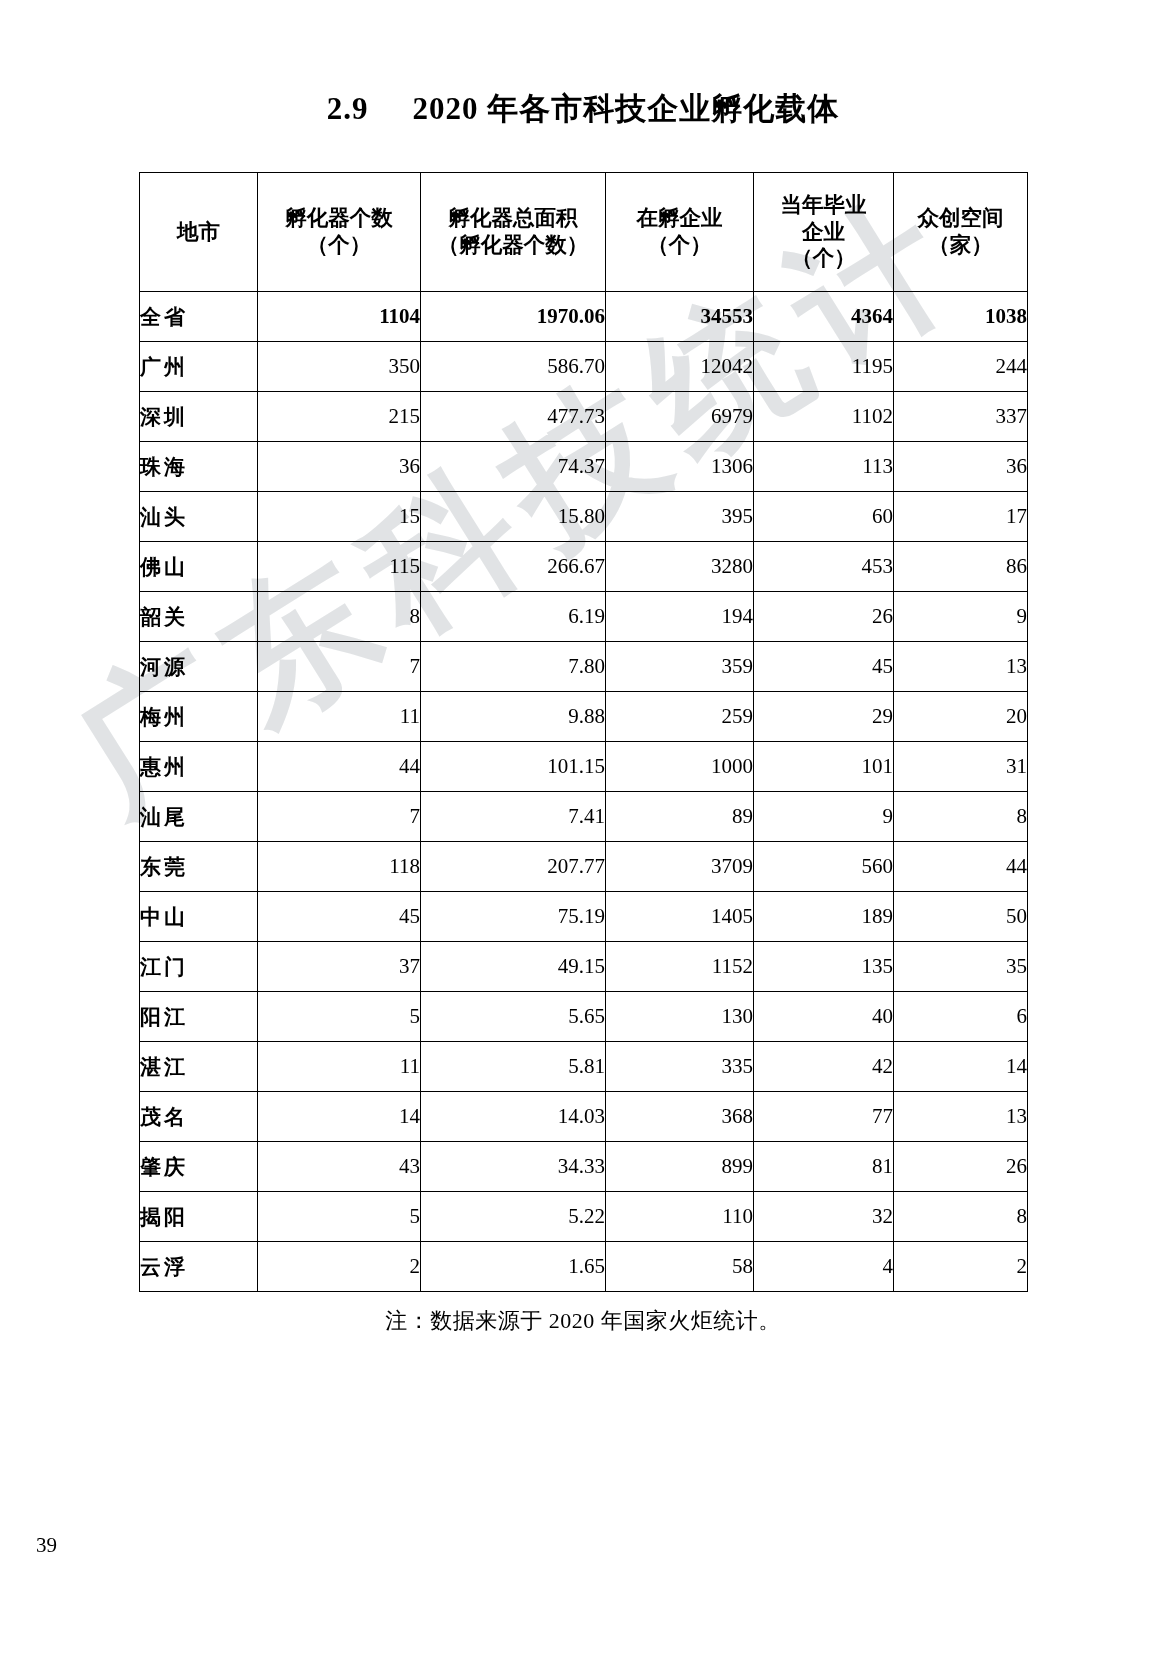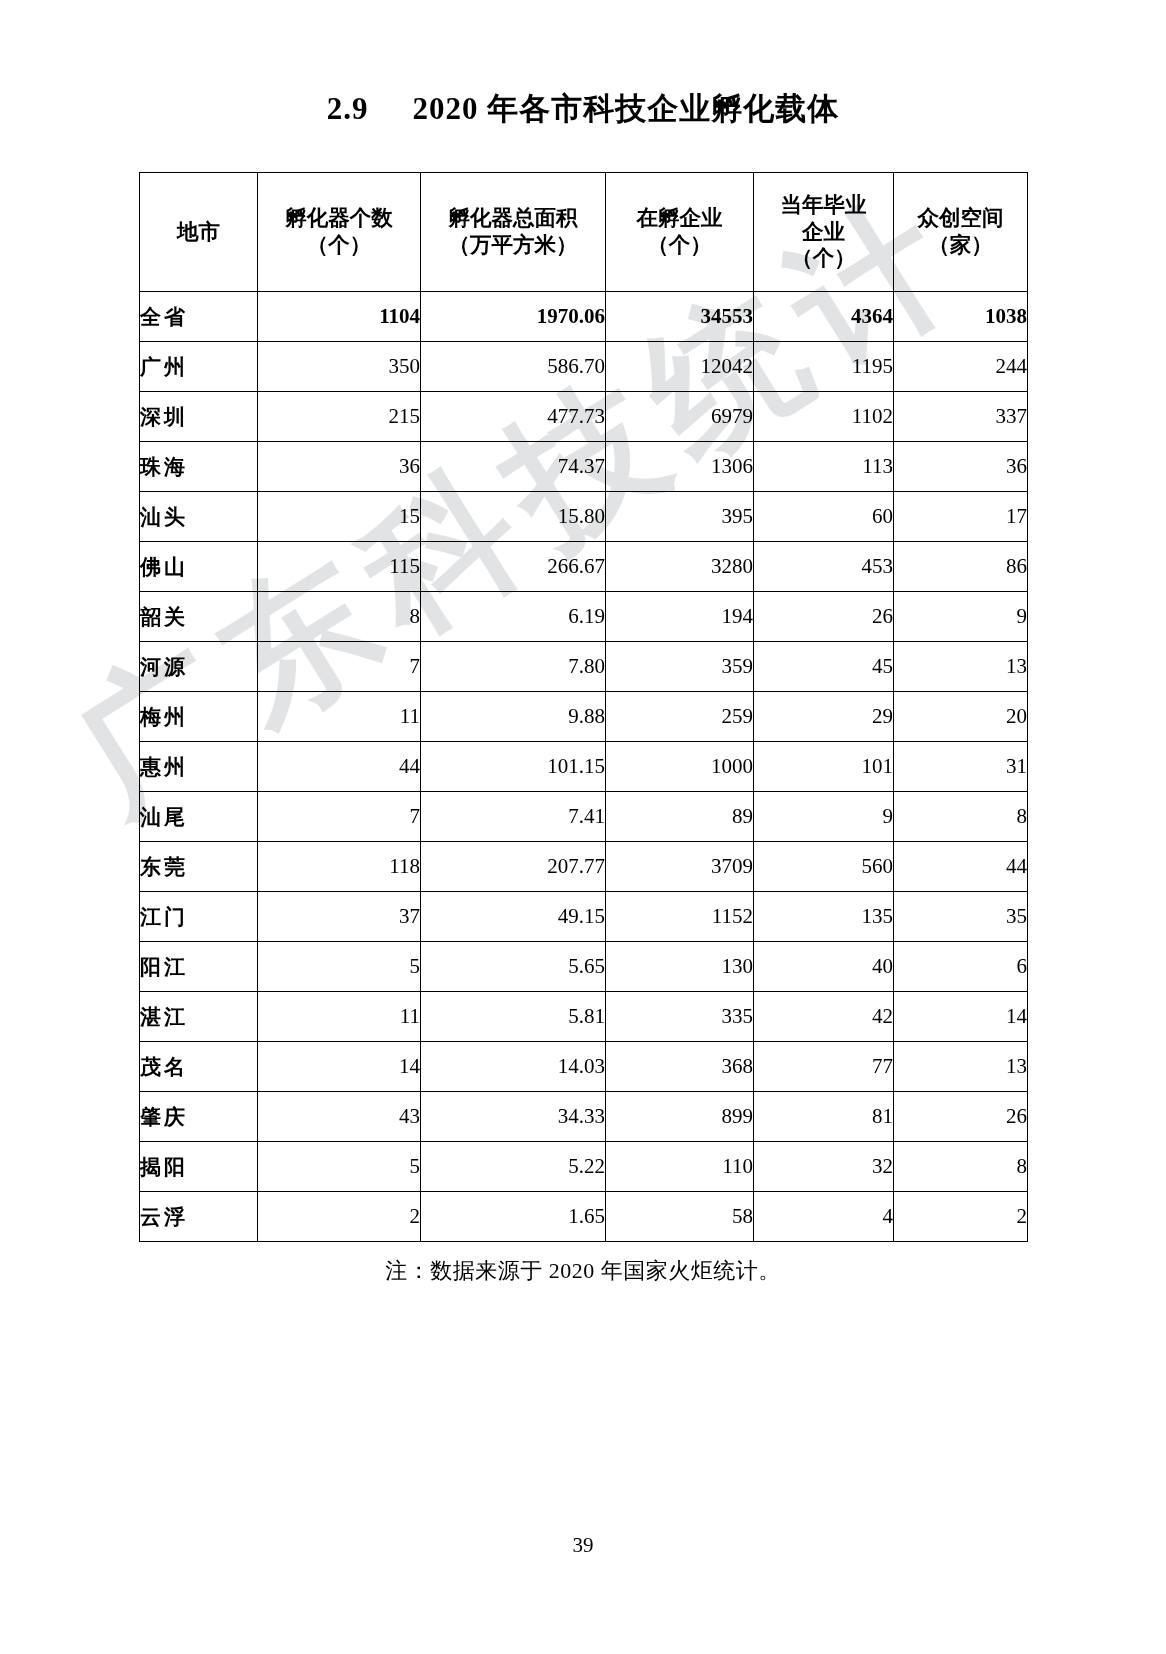--- a/index.html
+++ b/index.html
@@ -112,23 +112,24 @@
     margin: 14px auto 0 auto;
     font-size: 22px;
     letter-spacing: 0.5px;
     text-align: center;
   }
   .page-number {
     position: absolute;
     bottom: 96px;
     left: 0;
     right: 0;
-    text-align: center;
+    text-align: left;
     font-size: 21px;
     z-index: 2;
+    padding-left: 36px;
   }
   .hdr-line { display: block; }
 </style>
 </head>
 <body>
 
 <div class="page">
 
   <div class="watermark">广东科技统计</div>
 
@@ -150,21 +151,21 @@
         <tr>
           <th>
             <span class="hdr-line">地市</span>
           </th>
           <th>
             <span class="hdr-line">孵化器个数</span>
             <span class="hdr-line">（个）</span>
           </th>
           <th>
             <span class="hdr-line">孵化器总面积</span>
-            <span class="hdr-line">（万平方米）</span>
+            <span class="hdr-line">（孵化器个数）</span>
           </th>
           <th>
             <span class="hdr-line">在孵企业</span>
             <span class="hdr-line">（个）</span>
           </th>
           <th>
             <span class="hdr-line">当年毕业</span>
             <span class="hdr-line">企业</span>
             <span class="hdr-line">（个）</span>
           </th>
@@ -265,20 +266,28 @@
           </tr>
           <tr>
             <td class="city">东莞</td>
             <td class="val">118</td>
             <td class="val">207.77</td>
             <td class="val">3709</td>
             <td class="val">560</td>
             <td class="val">44</td>
           </tr>
           <tr>
+            <td class="city">中山</td>
+            <td class="val">45</td>
+            <td class="val">75.19</td>
+            <td class="val">1405</td>
+            <td class="val">189</td>
+            <td class="val">50</td>
+          </tr>
+          <tr>
             <td class="city">江门</td>
             <td class="val">37</td>
             <td class="val">49.15</td>
             <td class="val">1152</td>
             <td class="val">135</td>
             <td class="val">35</td>
           </tr>
           <tr>
             <td class="city">阳江</td>
             <td class="val">5</td>

